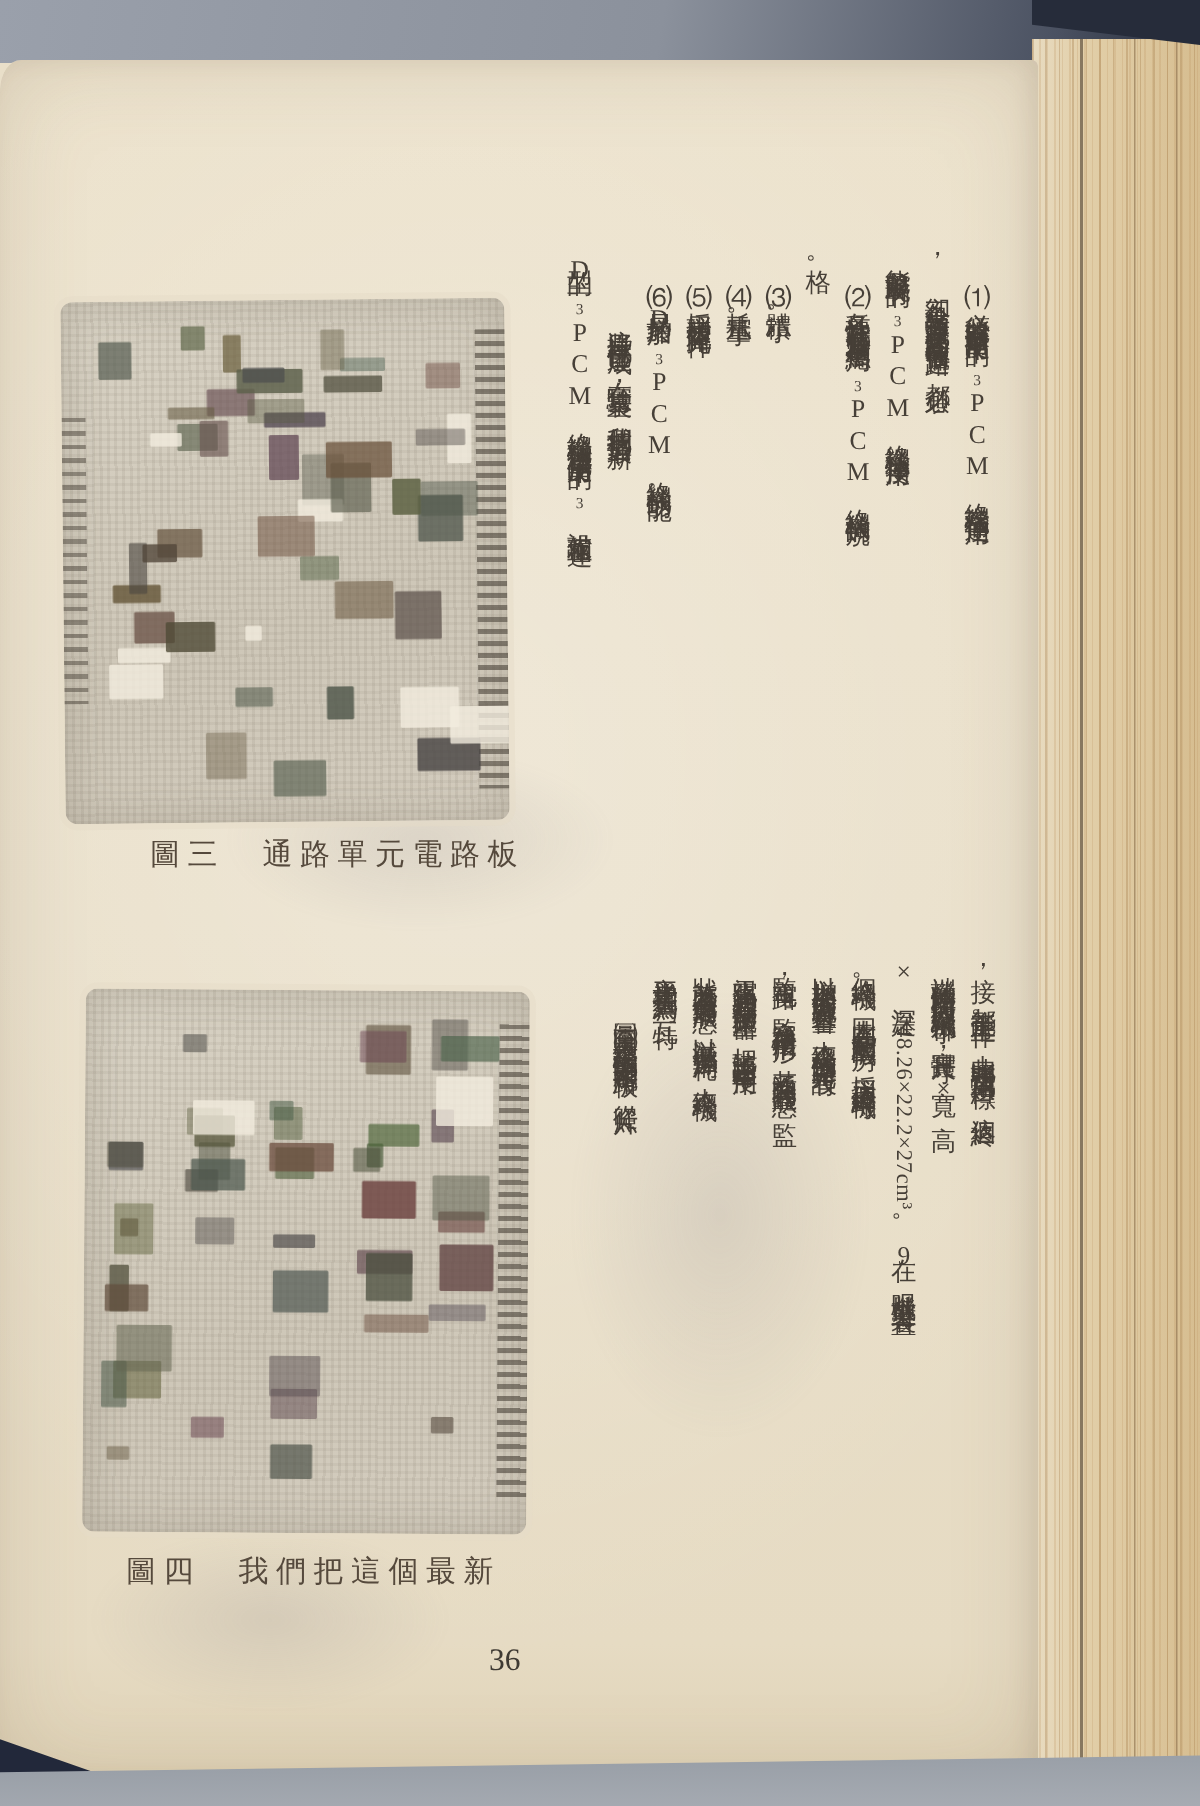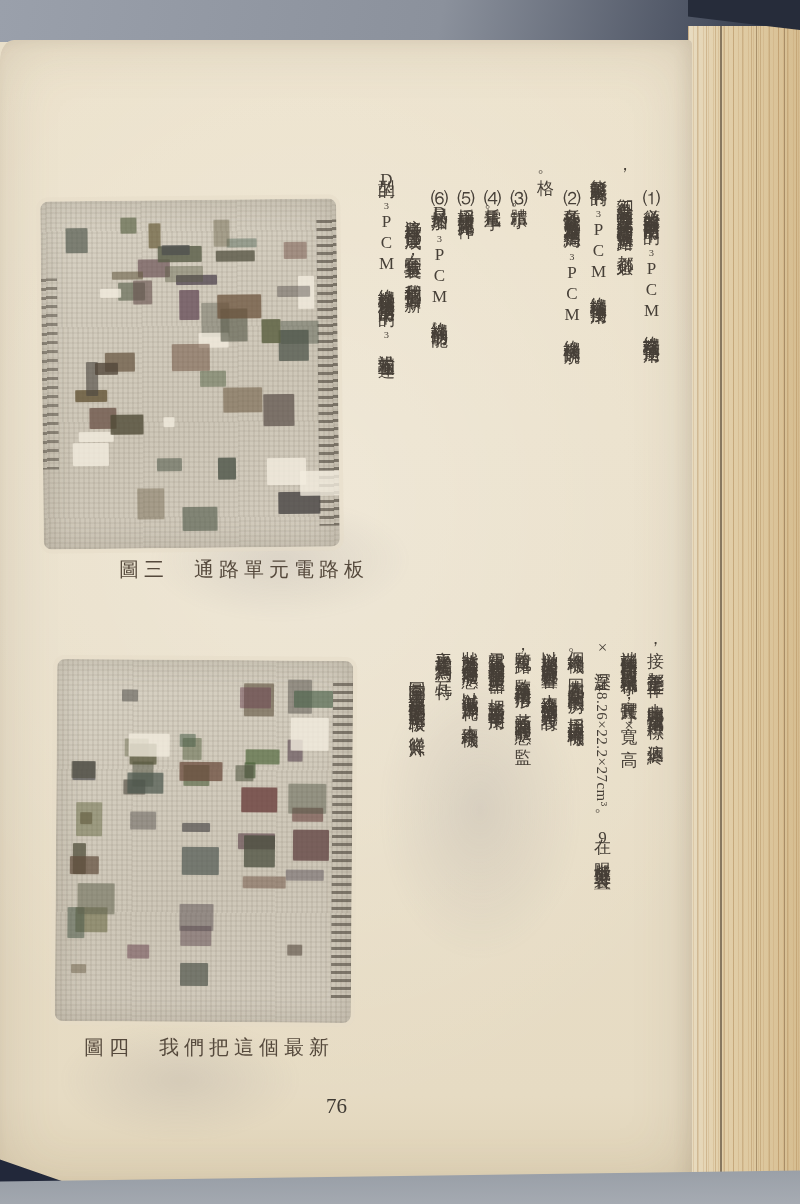--- a/index.html
+++ b/index.html
@@ -132,21 +132,21 @@
       <div class="pcb-block" style="left: 172.602px; top: 19.9768px; width: 16.5205px; height: 27.5295px; background: rgba(99, 92, 66, 0.42);"></div>
       <div class="pcb-block" style="left: 67.6918px; top: 214.461px; width: 33.4558px; height: 19.6282px; background: rgba(79, 74, 54, 0.796);"></div>
       <div class="pcb-block" style="left: 242.652px; top: 43.4002px; width: 23.3737px; height: 16.6693px; background: rgba(105, 68, 60, 0.45);"></div>
       <div class="pcb-block" style="left: 179.069px; top: 108.752px; width: 27.3078px; height: 33.5213px; background: rgba(97, 99, 82, 0.69);"></div>
       <div class="pcb-block" style="left: 181.138px; top: 188.111px; width: 38.409px; height: 24.6625px; background: rgba(101, 82, 57, 0.525);"></div>
       <div class="pcb-block" style="left: 256.61px; top: 271.937px; width: 43.9133px; height: 25.0819px; background: rgba(242, 236, 222, 0.8);"></div>
       <div class="pcb-block" style="left: 175.847px; top: 94.9576px; width: 43.8062px; height: 24.4996px; background: rgba(107, 82, 59, 0.74);"></div>
       <div class="pcb-block" style="left: 24.6576px; top: 26.5413px; width: 22.2299px; height: 25.8926px; background: rgba(75, 84, 72, 0.647);"></div>
       <div class="pcb-block" style="left: 53.0685px; top: 161.93px; width: 22.6587px; height: 12.0132px; background: rgba(81, 69, 57, 0.78);"></div>
     </div>
-  <div class="caption" style="left:119px;top:556px">圖三　通路單元電路板</div>
+  <div class="caption" style="left:100px;top:556px">圖三　通路單元電路板</div>
 
   <div class="vblock" id="botBlock" style="left:372px;top:638px;width:296px;height:462px">
       <div class="v-col">接，都能正常工作。由此證明達成第一項目標。這個終</div>
       <div class="v-col">端機的體積比任何同型終端機都小，實體尺寸，寬×高</div>
       <div class="v-col">×深是 <span class="sw">48.26×22.2×27cm³</span>。在9呎機架上可裝置<span class="tcy">11</span></div>
       <div class="v-col">個終端機。因此在固定空間的機房，採用這個終端機可</div>
       <div class="v-col">以增加機房的系統裝置容量。本終端機的通路單元設有</div>
       <div class="v-col">監視電路，監察通路使用情形，若通路為閒置狀態、監</div>
       <div class="v-col">視電路通知省電控制信號產生器，把該通路由正常使用</div>
       <div class="v-col">狀態改為省電之備用狀態，以減低電源消耗。本終端機</div>
@@ -198,17 +198,17 @@
       <div class="pcb-block" style="left: 236.899px; top: 168.875px; width: 36.3812px; height: 31.1299px; background: rgba(97, 67, 66, 0.776);"></div>
       <div class="pcb-block" style="left: 22.1092px; top: 223.515px; width: 37.1304px; height: 31.2233px; background: rgba(98, 99, 80, 0.54);"></div>
       <div class="pcb-block" style="left: 71.8825px; top: 74.0182px; width: 40.9349px; height: 22.903px; background: rgba(242, 236, 222, 0.8);"></div>
       <div class="pcb-block" style="left: 123.208px; top: 101.598px; width: 42.5378px; height: 19.3715px; background: rgba(106, 75, 60, 0.745);"></div>
       <div class="pcb-block" style="left: 185.484px; top: 127.367px; width: 35.1284px; height: 24.3602px; background: rgba(107, 64, 62, 0.81);"></div>
       <div class="pcb-block" style="left: 231.508px; top: 123.418px; width: 38.974px; height: 30.0482px; background: rgba(82, 87, 69, 0.475);"></div>
       <div class="pcb-block" style="left: 14.9822px; top: 102.385px; width: 24.2146px; height: 17.1223px; background: rgba(74, 72, 56, 0.518);"></div>
     </div>
   <div class="caption" style="left:84px;top:1034px">圖四　我們把這個最新</div>
 
-  <div class="pagenum" style="left:326px;top:1094px">76</div>
+  <div class="pagenum" style="left:326px;top:1094px">36</div>
 
   <div class="cover-corner-bl"></div>
   <div class="cloth-bottom"></div>
 </div>
 
 </body></html>

